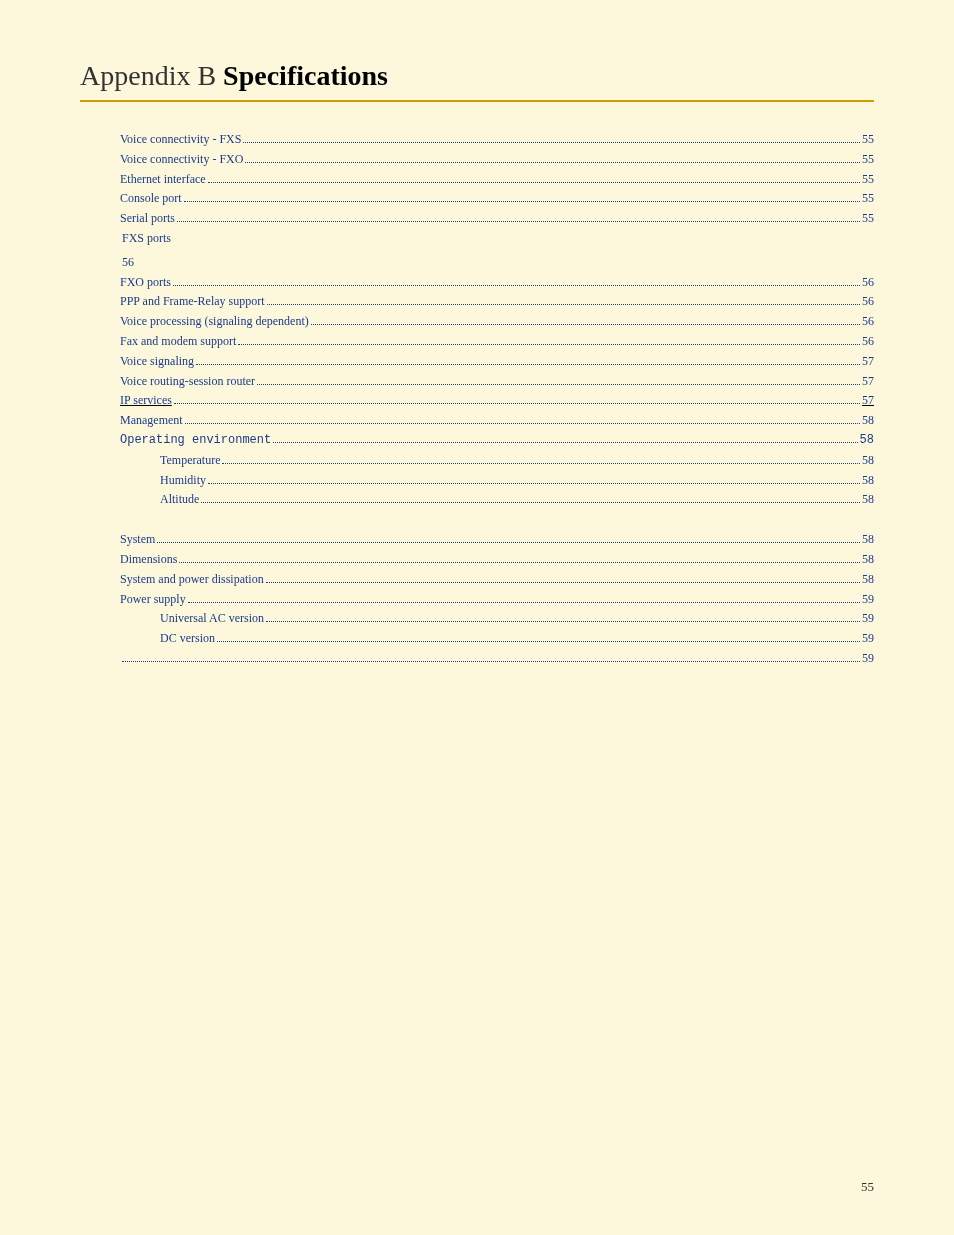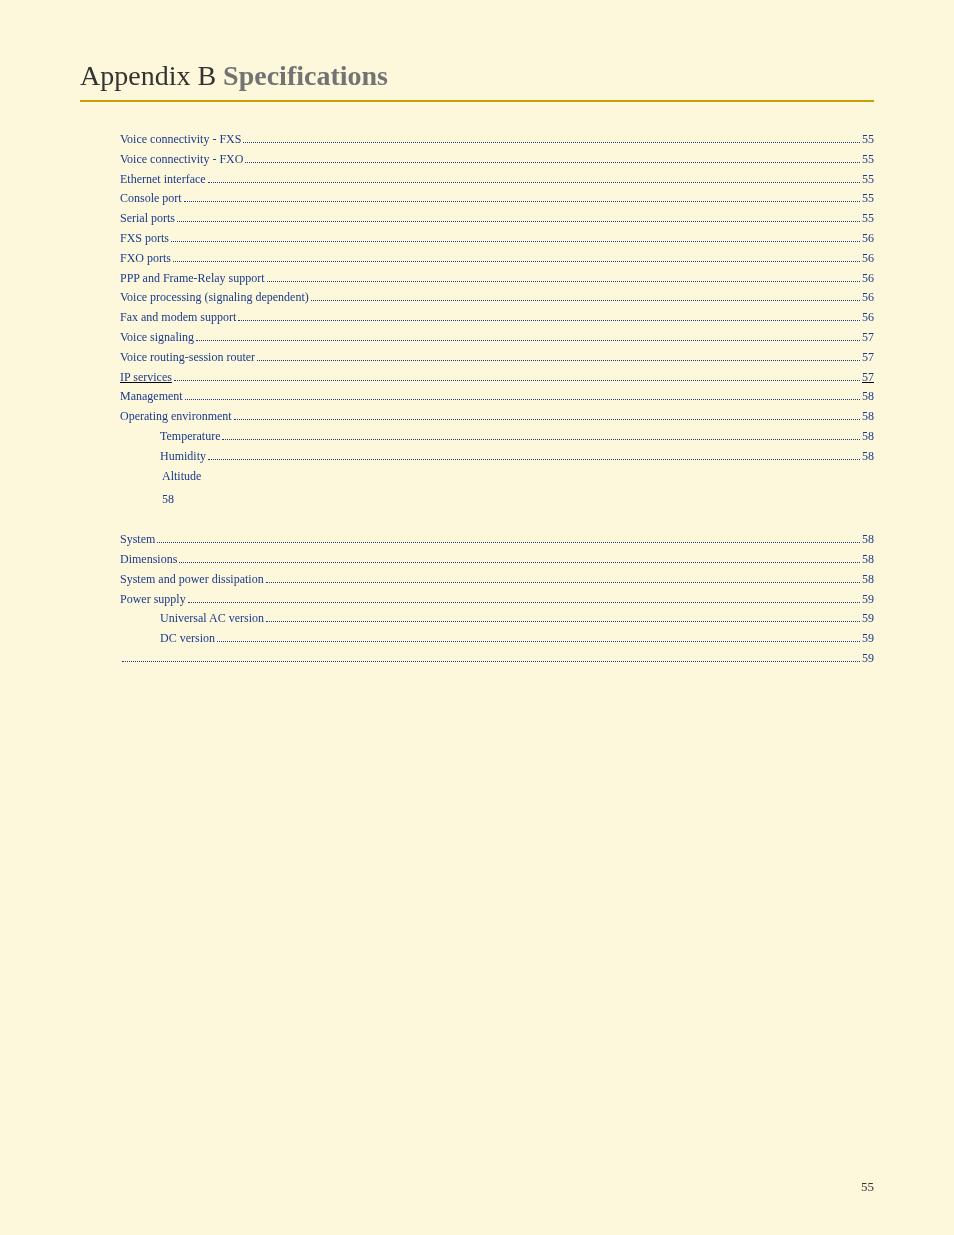--- a/index.html
+++ b/index.html
@@ -30,21 +30,21 @@
 
     .appendix-title {
       font-size: 28px;
       font-weight: normal;
       color: #333;
       font-family: "Times New Roman", Times, serif;
     }
 
     .appendix-title .bold-specs {
       font-weight: bold;
-      color: #737373;
+      color: #000000;
     }
 
     .chapter-contents-heading {
       font-size: 14px;
       font-weight: bold;
       font-style: italic;
       color: #1a3a8c;
       margin-bottom: 6px;
     }
 
@@ -116,21 +116,21 @@
         <div class="toc-entry" style="padding-left: 40px;">
           <span class="toc-label">Console port</span>
           <span class="toc-dots"></span>
           <span class="toc-page">55</span>
         </div>
         <div class="toc-entry" style="padding-left: 40px;">
           <span class="toc-label">Serial ports</span>
           <span class="toc-dots"></span>
           <span class="toc-page">55</span>
         </div>
-        <div class="toc-entry" style="padding-left: 40px;">
+        <div class="toc-entry" style="padding-left: 40px; flex-direction: column;">
           <span class="toc-label">FXS ports</span>
           <span class="toc-dots"></span>
           <span class="toc-page">56</span>
         </div>
         <div class="toc-entry" style="padding-left: 40px;">
           <span class="toc-label">FXO ports</span>
           <span class="toc-dots"></span>
           <span class="toc-page">56</span>
         </div>
         <div class="toc-entry" style="padding-left: 40px;">
@@ -161,36 +161,36 @@
         <div class="toc-entry" style="padding-left: 40px; text-decoration: underline;">
           <span class="toc-label">IP services</span>
           <span class="toc-dots"></span>
           <span class="toc-page">57</span>
         </div>
         <div class="toc-entry" style="padding-left: 40px;">
           <span class="toc-label">Management</span>
           <span class="toc-dots"></span>
           <span class="toc-page">58</span>
         </div>
-        <div class="toc-entry" style="padding-left: 40px;">
+        <div class="toc-entry" style="padding-left: 40px; font-family: Liberation Mono, monospace;">
           <span class="toc-label">Operating environment</span>
           <span class="toc-dots"></span>
           <span class="toc-page">58</span>
         </div>
         <div class="toc-entry" style="padding-left: 80px;">
           <span class="toc-label">Temperature</span>
           <span class="toc-dots"></span>
           <span class="toc-page">58</span>
         </div>
         <div class="toc-entry" style="padding-left: 80px;">
           <span class="toc-label">Humidity</span>
           <span class="toc-dots"></span>
           <span class="toc-page">58</span>
         </div>
-        <div class="toc-entry" style="padding-left: 80px; flex-direction: column;">
+        <div class="toc-entry" style="padding-left: 80px;">
           <span class="toc-label">Altitude</span>
           <span class="toc-dots"></span>
           <span class="toc-page">58</span>
         </div>
         <div class="toc-entry" style="padding-left: 40px; margin-top: 20px;">
           <span class="toc-label">System</span>
           <span class="toc-dots"></span>
           <span class="toc-page">58</span>
         </div>
         <div class="toc-entry" style="padding-left: 40px;">

